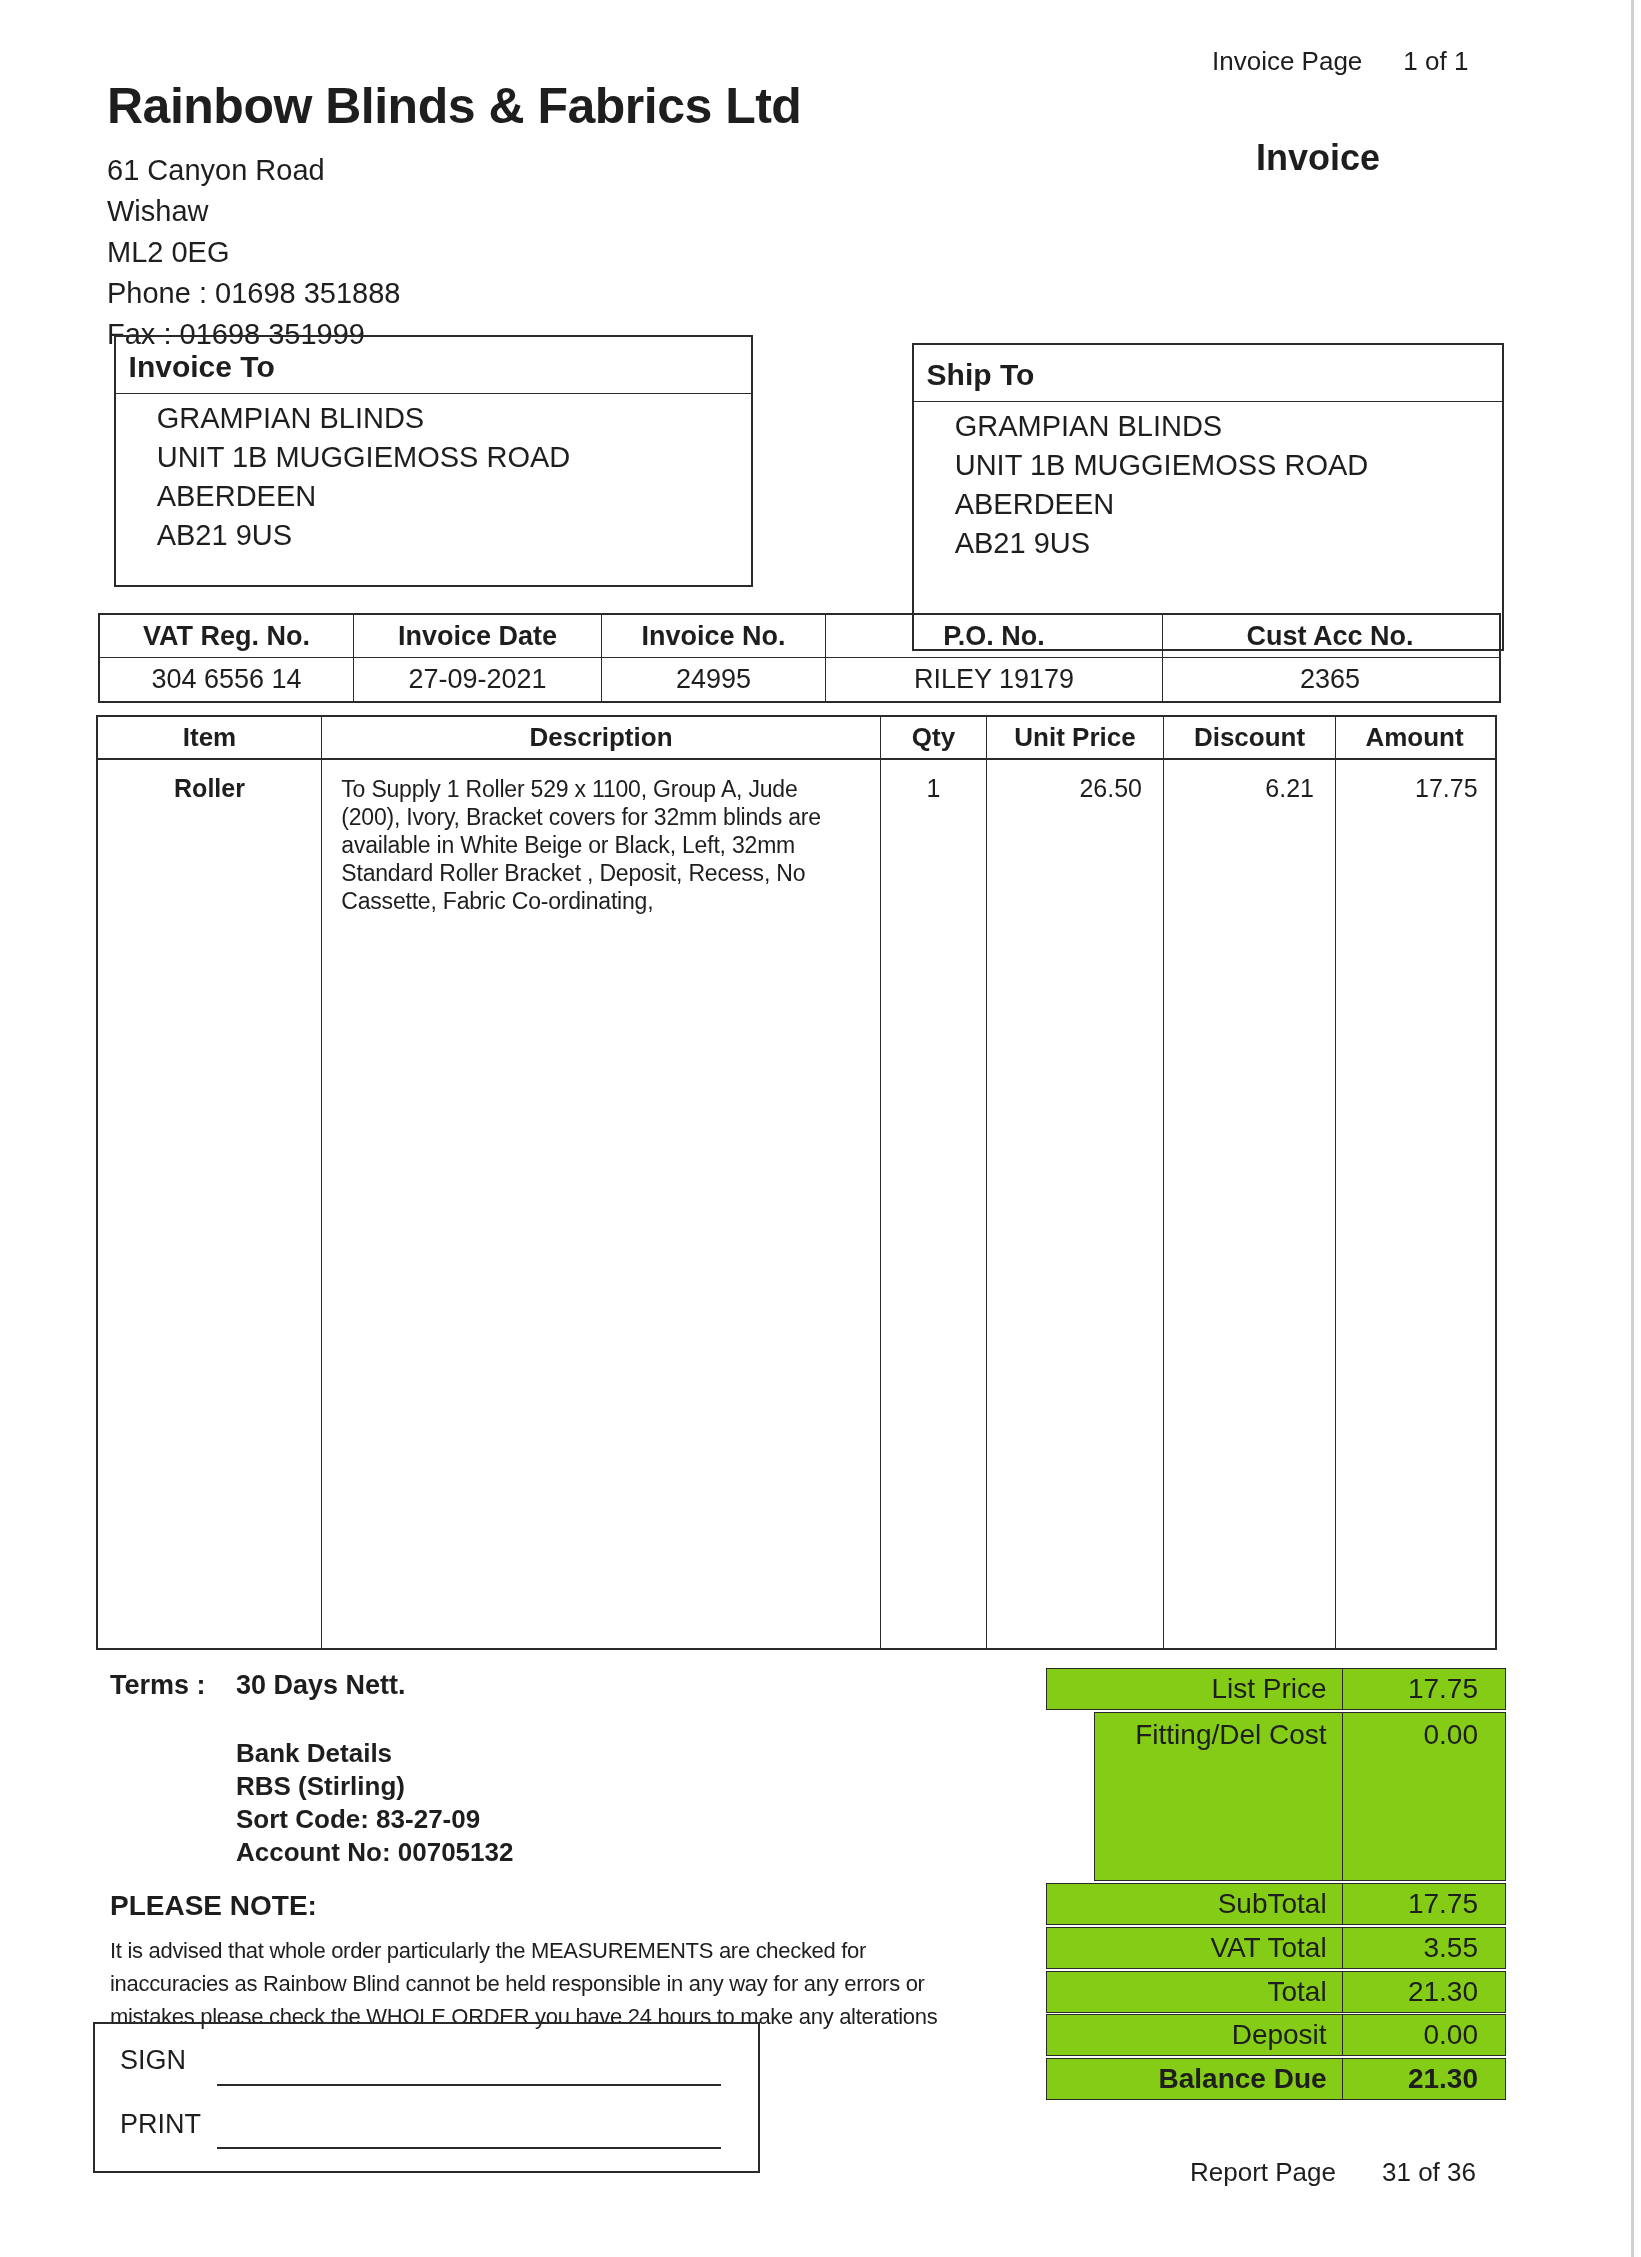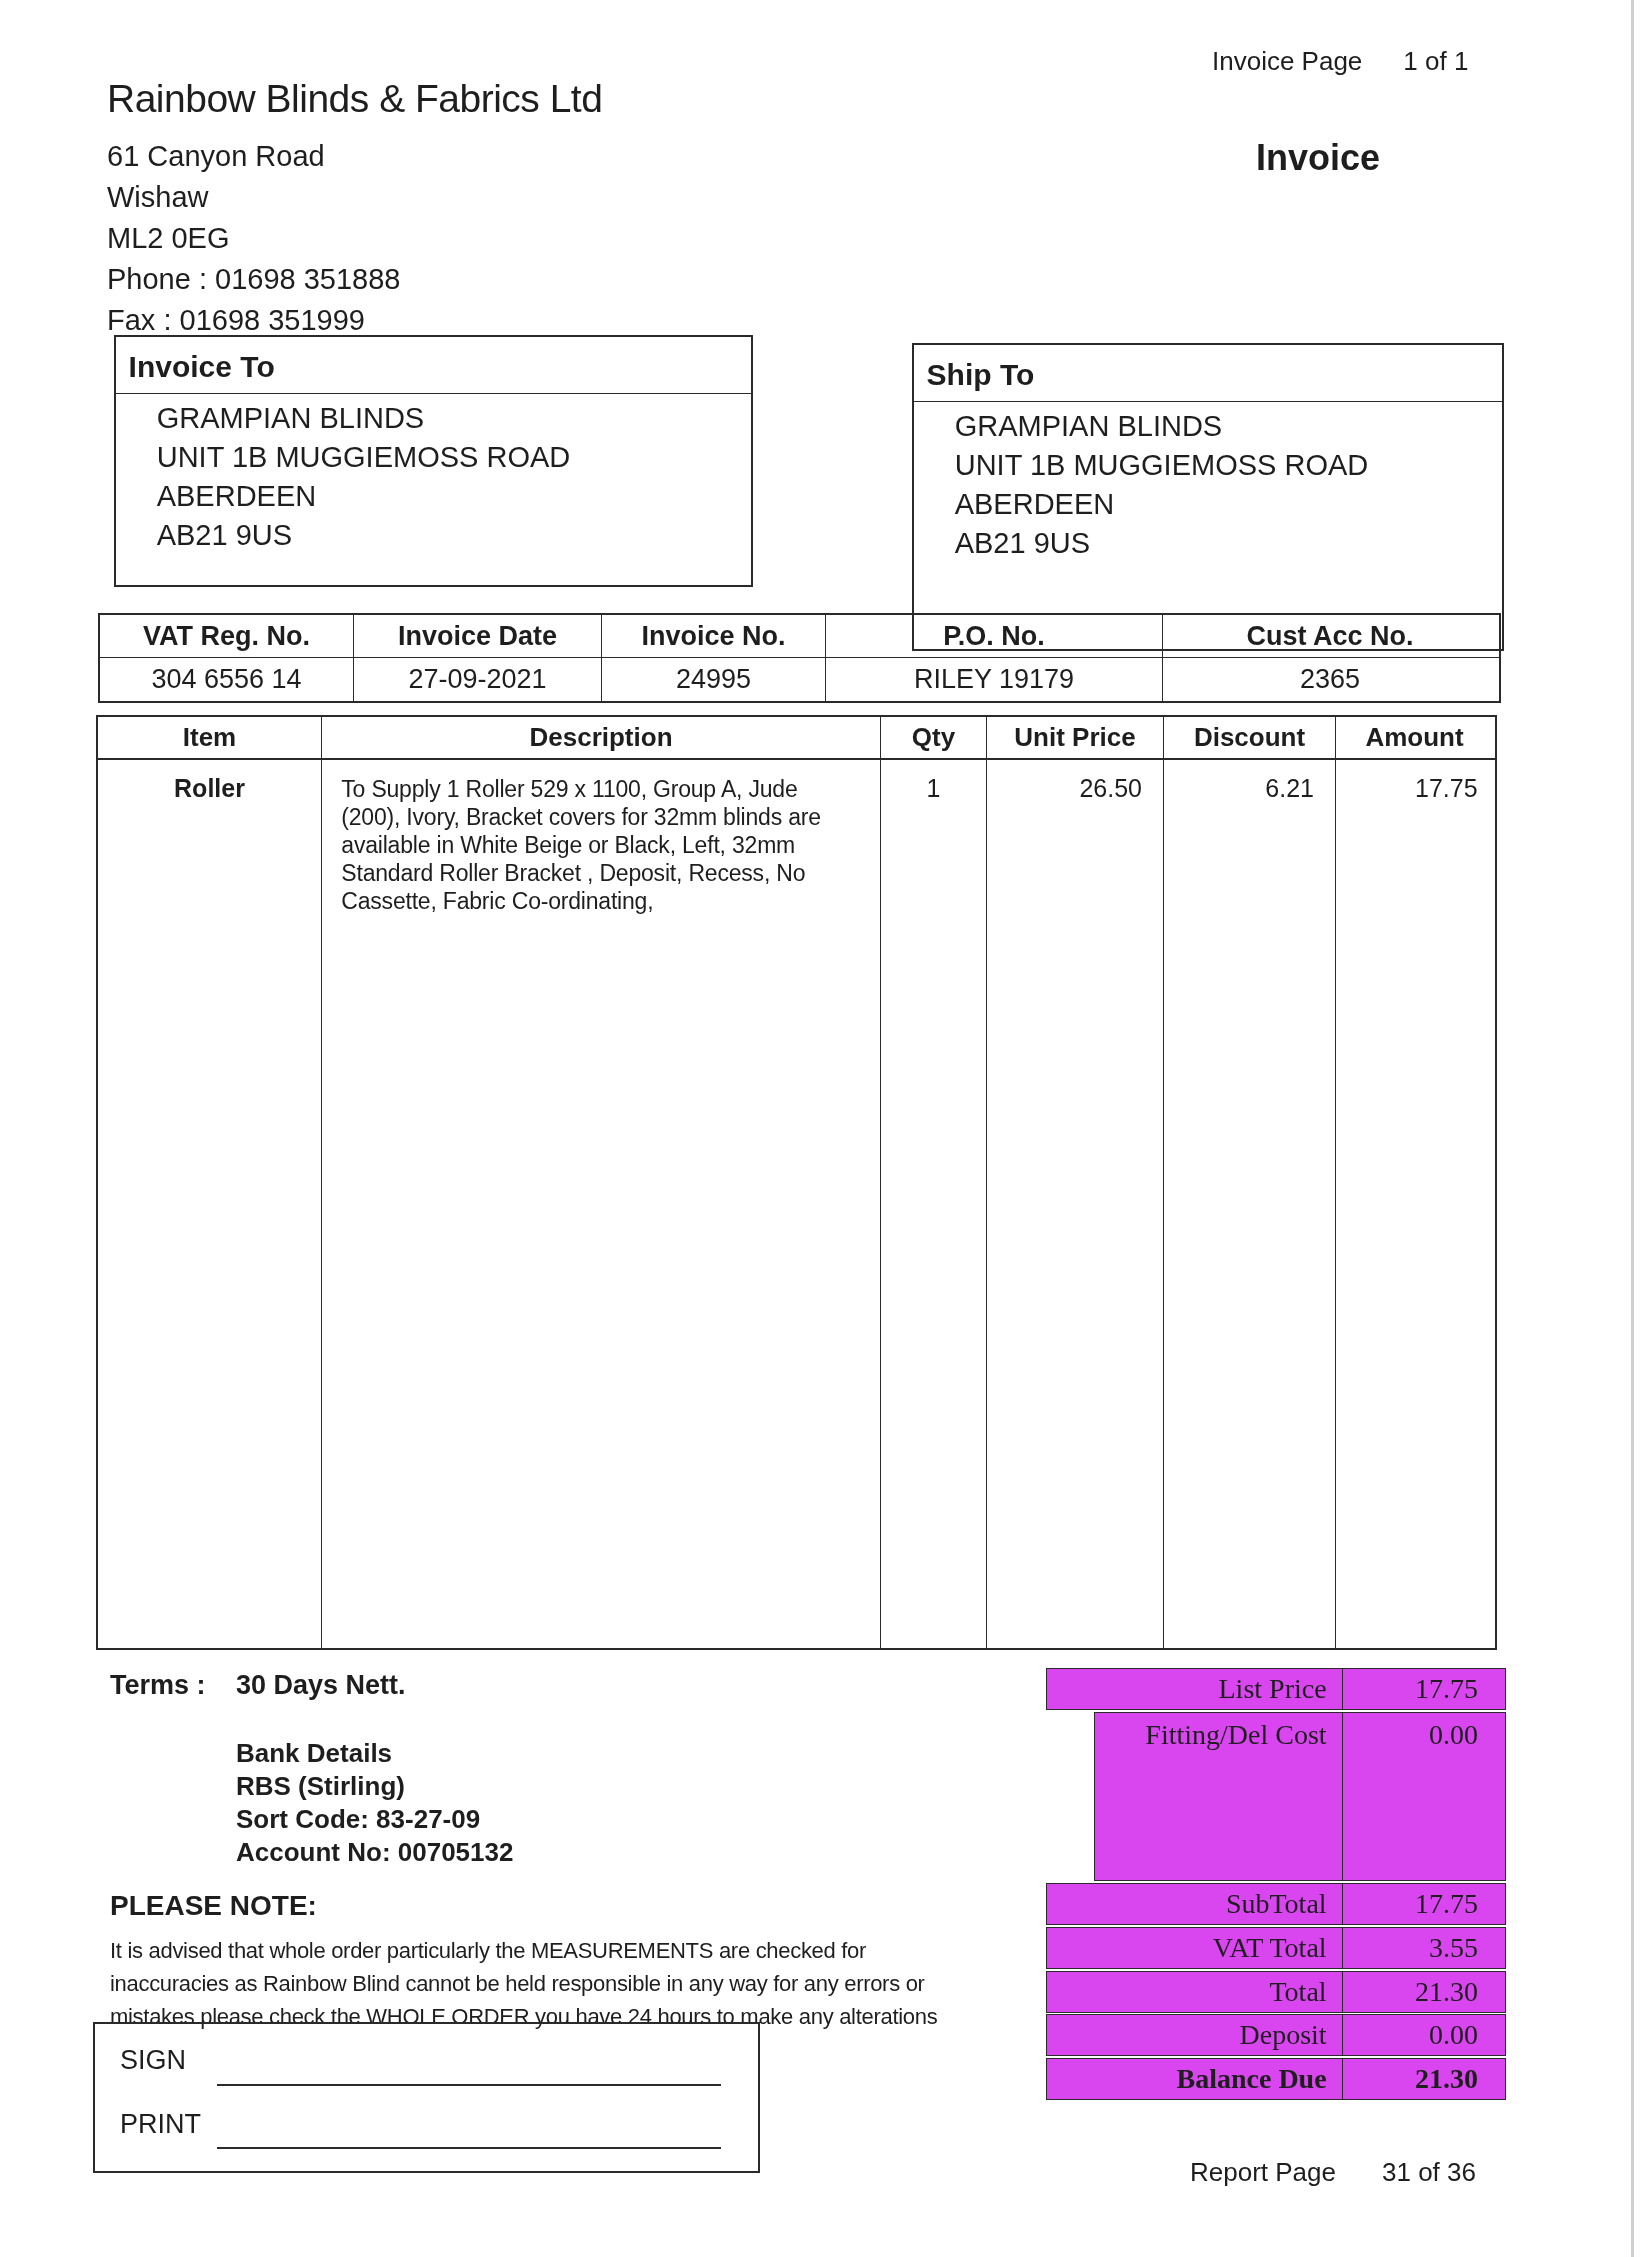--- a/index.html
+++ b/index.html
@@ -6,21 +6,21 @@
   html,body { background:#e8e8e8; }
   .page {
     position:relative; width:1641px; height:2257px; background:#ffffff;
     font-family:"Liberation Sans", sans-serif; color:#1e1e1e; overflow:hidden;
     margin:0 auto;
   }
   .scan-edge { position:absolute; top:0; right:6.8px; width:2.9px; height:100%; background:#c4c4c4; opacity:.8; }
 
   
   .company { position:absolute; left:107px; top:77px; }
-  .company-name { font-size:39px; font-weight:normal; letter-spacing:-0.5px; margin-bottom:15.4px; }
+  .company-name { font-size:50px; font-weight:bold; letter-spacing:-0.5px; margin-bottom:15.4px; }
   .company-line { font-size:29px; line-height:41px; }
 
   
   .page-info { position:absolute; left:1212px; top:46px; font-size:26px; }
   .page-info .val { margin-left:41px; }
   .invoice-title { position:absolute; left:1256px; top:137px; font-size:36px; font-weight:bold; }
 
   
   .addr-box { position:absolute; border:2.9px solid #2a2a2a; }
   .addr-box.invoice-to { left:114px; top:335px; width:639px; height:252px; }
@@ -56,21 +56,21 @@
   
   .terms-label { position:absolute; left:110px; top:1670px; font-size:27px; font-weight:bold; }
   .terms-value { position:absolute; left:236px; top:1670px; font-size:27px; font-weight:bold; }
   .bank-block { position:absolute; left:236px; top:1737px; font-size:26px; font-weight:bold; line-height:33px; }
   .please-note { position:absolute; left:110px; top:1890px; font-size:28px; font-weight:bold; }
   .note-para { position:absolute; left:110px; top:1934px; font-size:22px; letter-spacing:-0.3px; line-height:33px; }
   .note-line { white-space:nowrap; }
 
   
   .totals-box { position:absolute; left:1046px; top:1668px; width:460px; }
-  .t-row { display:flex; border:1.9px solid #2a2a2a; margin-bottom:1.9px; align-items:center; height:42px; background:#d946ef;font-family:Liberation Serif, serif; }
+  .t-row { display:flex; border:1.9px solid #2a2a2a; margin-bottom:1.9px; align-items:center; height:42px; background:#84cc16; }
   .t-row.tall { height:169px; align-items:flex-start;margin-left:48px; }
   .t-row.tall .t-label, .t-row.tall .t-value { padding-top:5.8px; }
   .t-label { flex:1; text-align:right; padding-right:15.4px; font-size:28px; }
   .t-value { width:163px; align-self:stretch; border-left:1.9px solid #2a2a2a; text-align:right; padding:0 27px 0 0; font-size:28px; display:flex; align-items:center; justify-content:flex-end; }
   .t-row.tall .t-value { align-items:flex-start; }
   .t-row.bold .t-label, .t-row.bold .t-value { font-weight:bold; }
 
   
   .sign-box { position:absolute; left:93px; top:2022px; width:667px; height:151px; border:2.9px solid #2a2a2a; }
   .sig-label { position:absolute; font-size:27px; }

